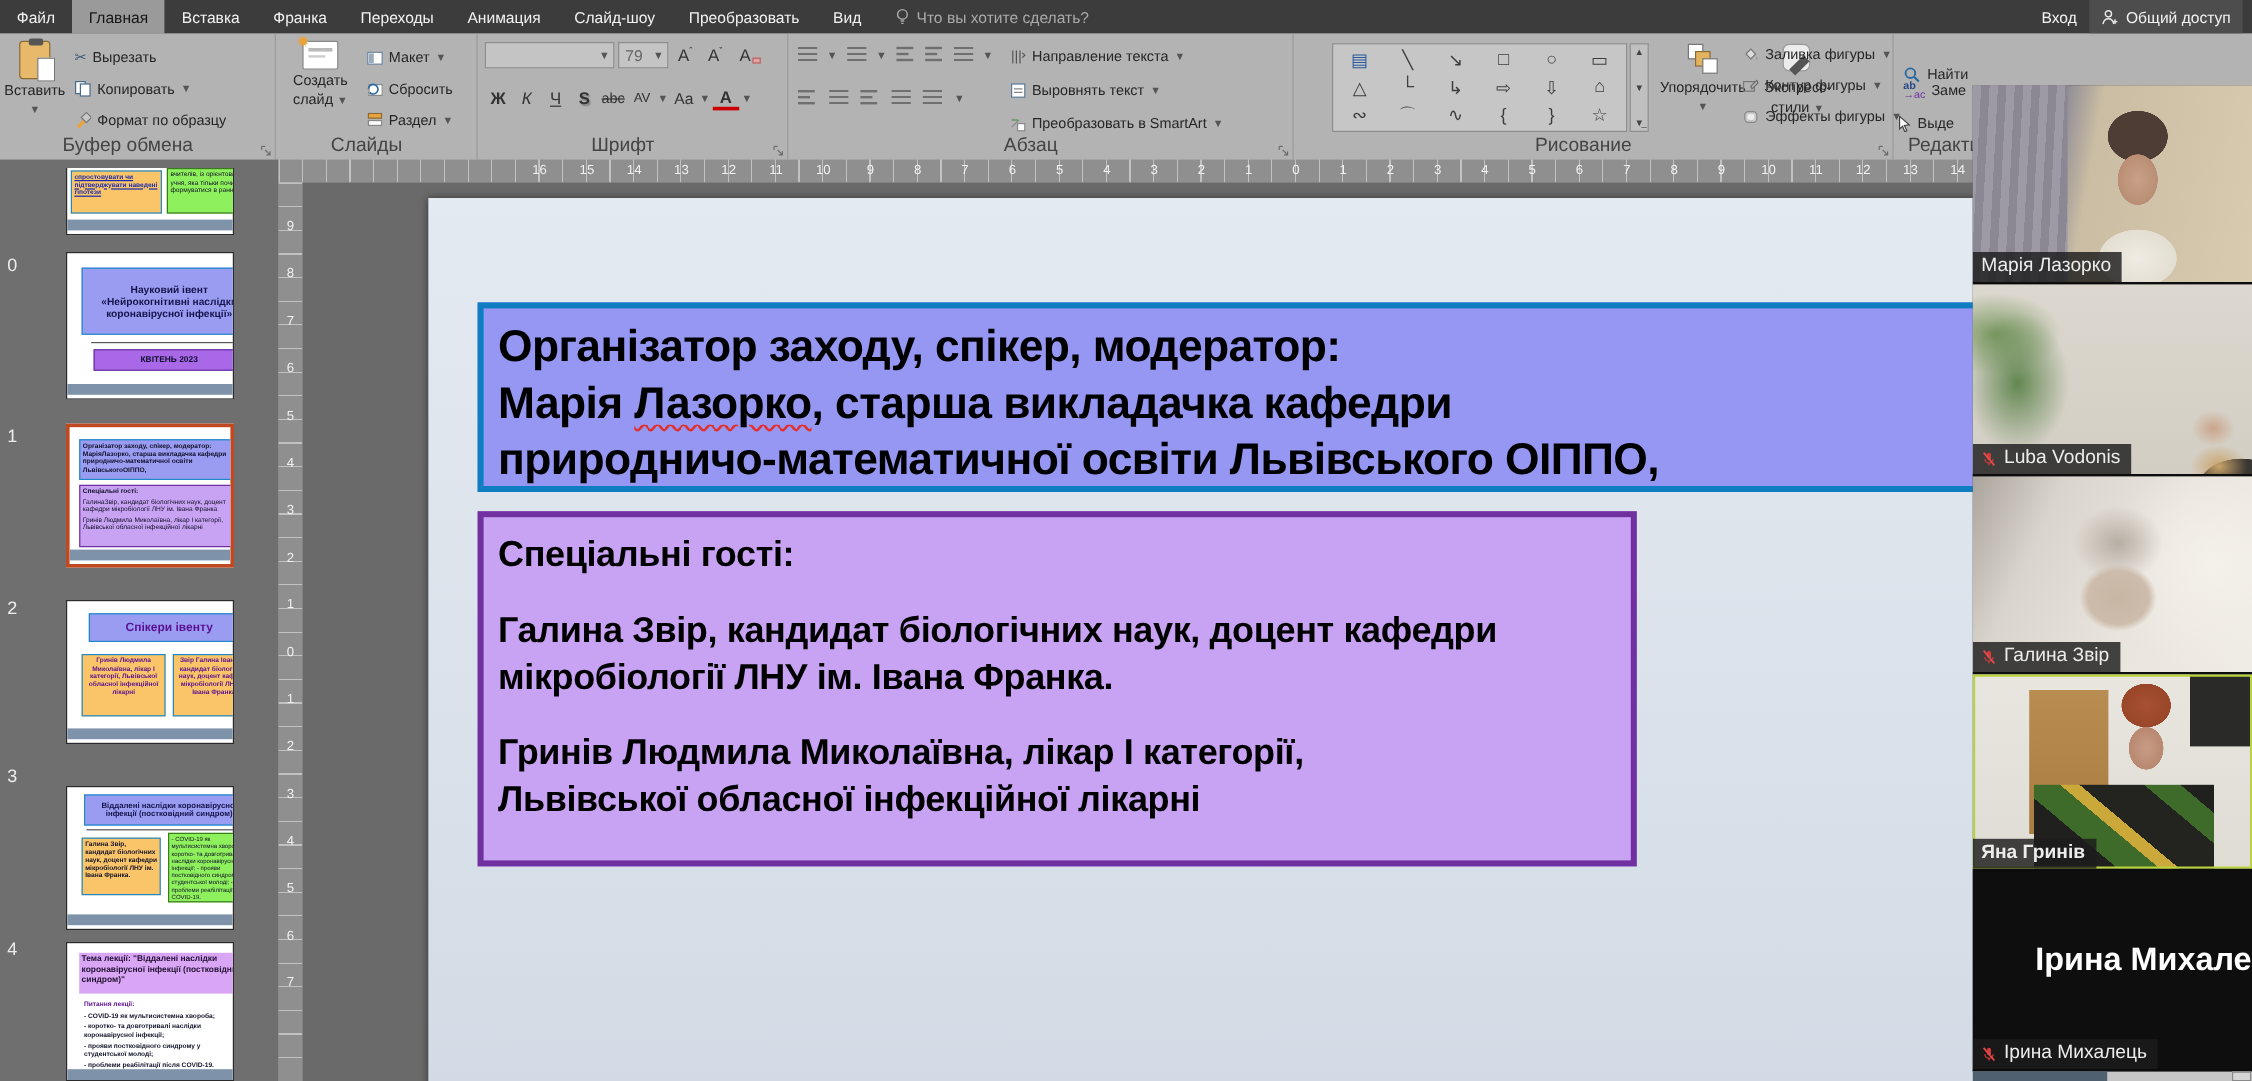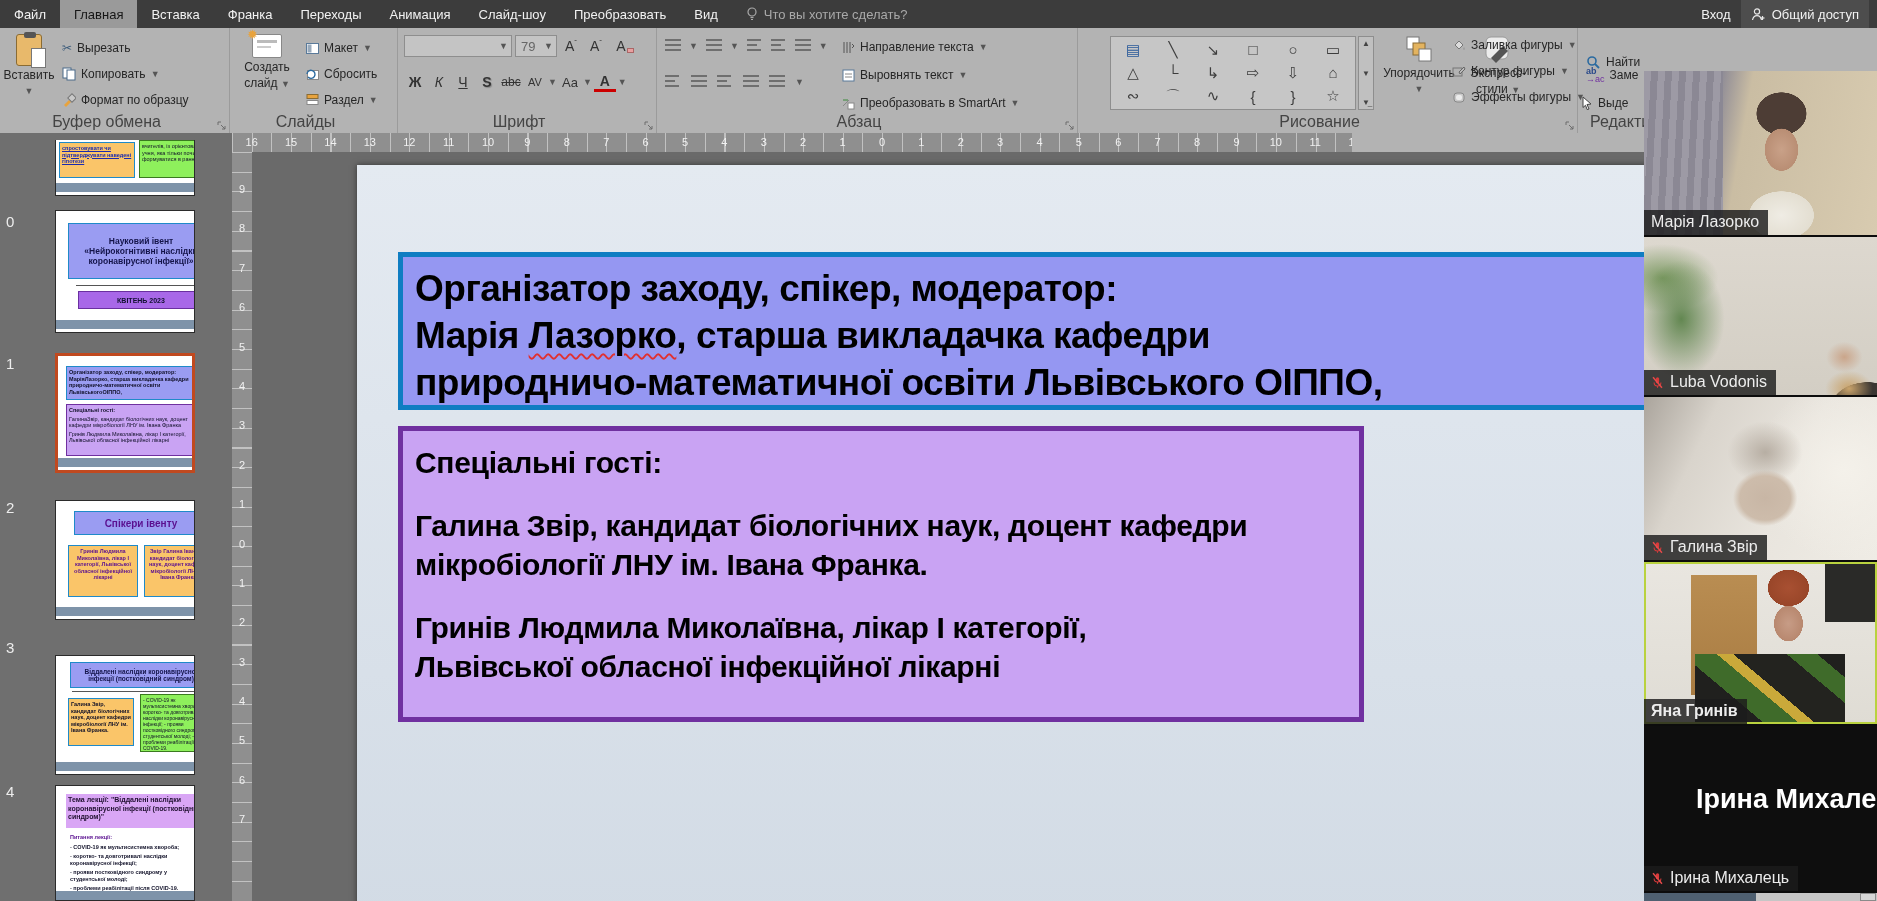--- a/index.html
+++ b/index.html
@@ -45,22 +45,22 @@
   .slide-num{position:absolute;left:6px;width:22px;color:#ededed;font-size:15px;}
   .thumb{position:absolute;left:55px;width:140px;background:#fff;border:1px solid #2b2b2b;overflow:hidden;}
   .thumb.selected{border:3px solid #c0491f;}
   .tfoot{position:absolute;left:0;right:0;bottom:3px;height:9px;background:#7e93a9;}
   .peri{background:#9a9cf2;border:1px solid #1f8ac9;}
   .tiny{font-size:5.5px;line-height:6.5px;color:#101028;}
   .orangebox{background:#fac569;border:1px solid #1f8ac9;position:absolute;}
   .greenbox{background:#8ef05c;border:1px solid #3a7a20;position:absolute;}
 
   
-  .hruler{position:absolute;left:232px;top:133px;width:1120px;height:19px;background:#8f8f8f;display:flex;
-      overflow:hidden;
+  .hruler{position:absolute;left:232px;top:133px;width:1412px;height:19px;background:#8f8f8f;display:flex;
+      padding-left:198px;overflow:hidden;
       background-image:repeating-linear-gradient(90deg,rgba(235,235,235,.55) 0 1px,transparent 1px 19.7px);}
   .hruler span{flex:0 0 39.4px;text-align:center;font-size:11px;line-height:19px;color:#f1f1f1;}
   .vruler{position:absolute;left:232px;top:152px;width:20px;height:749px;background:#8f8f8f;padding-top:18px;overflow:hidden;
       background-image:repeating-linear-gradient(rgba(235,235,235,.55) 0 1px,transparent 1px 19.7px);}
   .vruler span{display:block;height:39.4px;line-height:39.4px;text-align:center;font-size:11px;color:#f1f1f1;}
   .canvas{position:absolute;left:252px;top:152px;width:1625px;height:749px;background:#6a6a6a;overflow:hidden;}
   .slide{position:absolute;left:105px;top:13px;width:1380px;height:760px;
       background:linear-gradient(#e4eaf1,#d2dbe5);box-shadow:0 0 6px rgba(0,0,0,.5);}
   .sbox1{position:absolute;left:41px;top:87px;width:1252px;height:158px;background:#9597f2;border:5px solid #0f7dc2;
       color:#000;font-weight:bold;font-size:37px;line-height:47px;letter-spacing:-.5px;padding:8px 0 0 12px;white-space:nowrap;}

